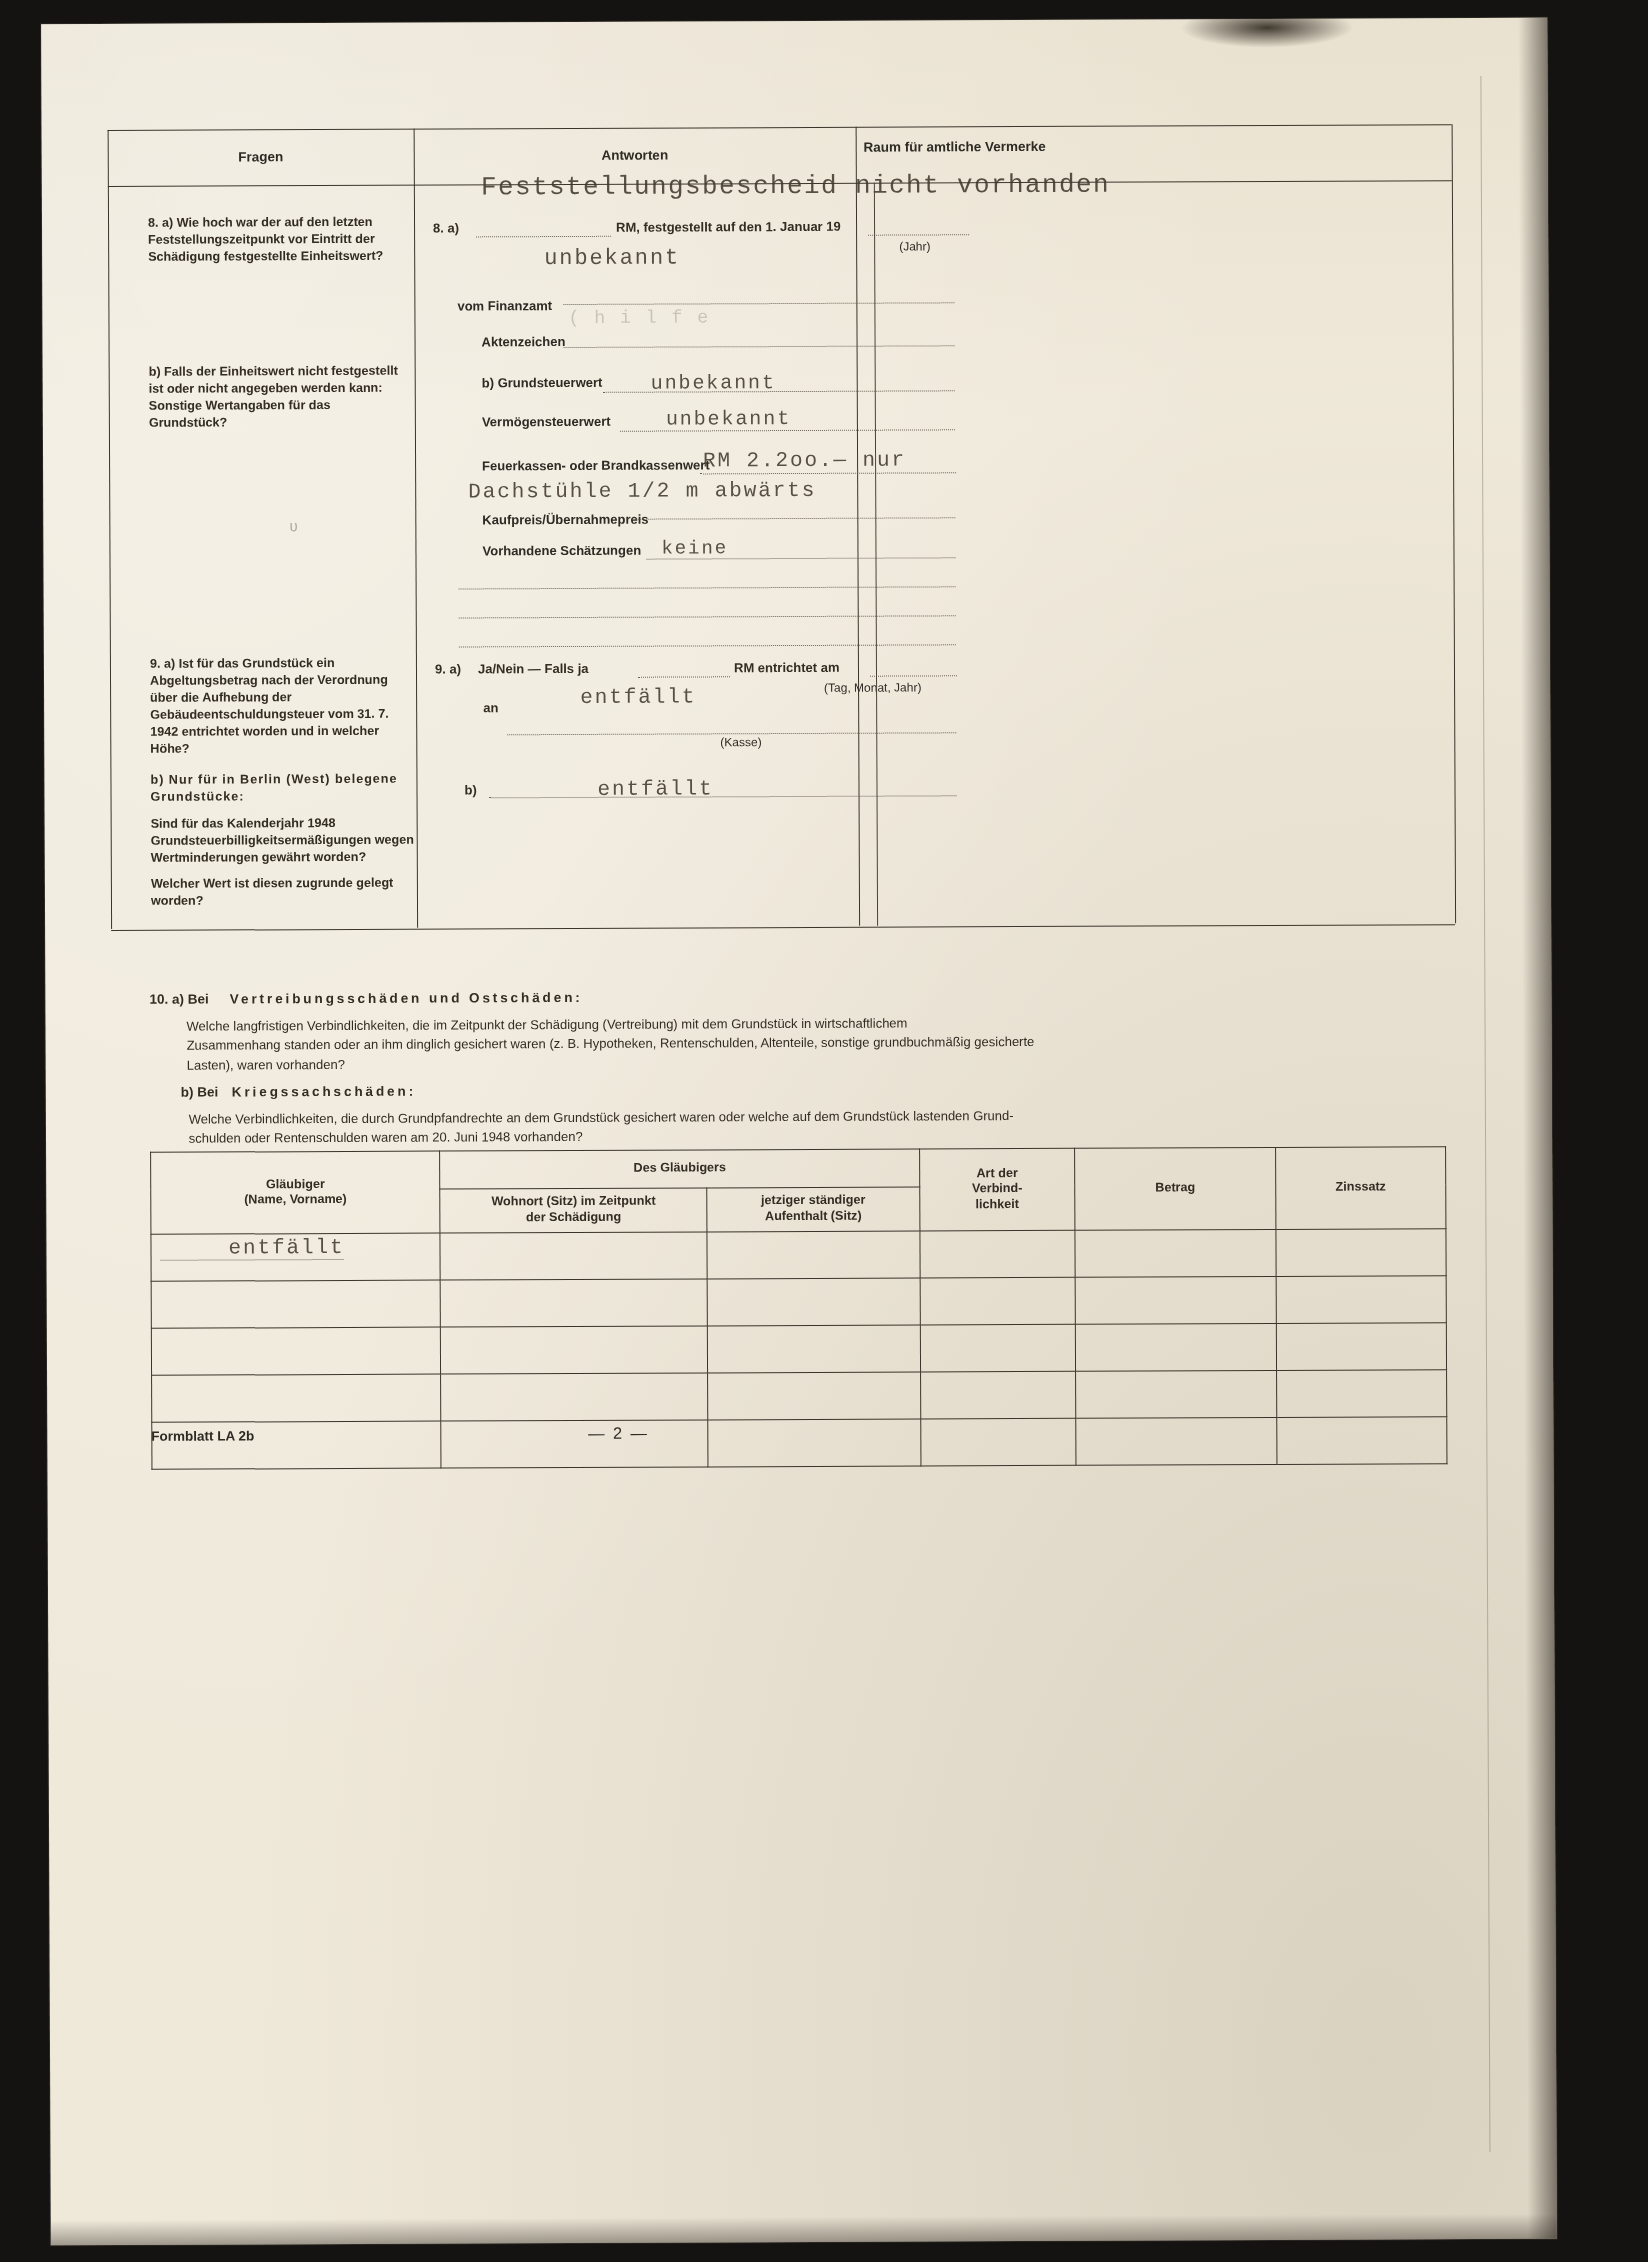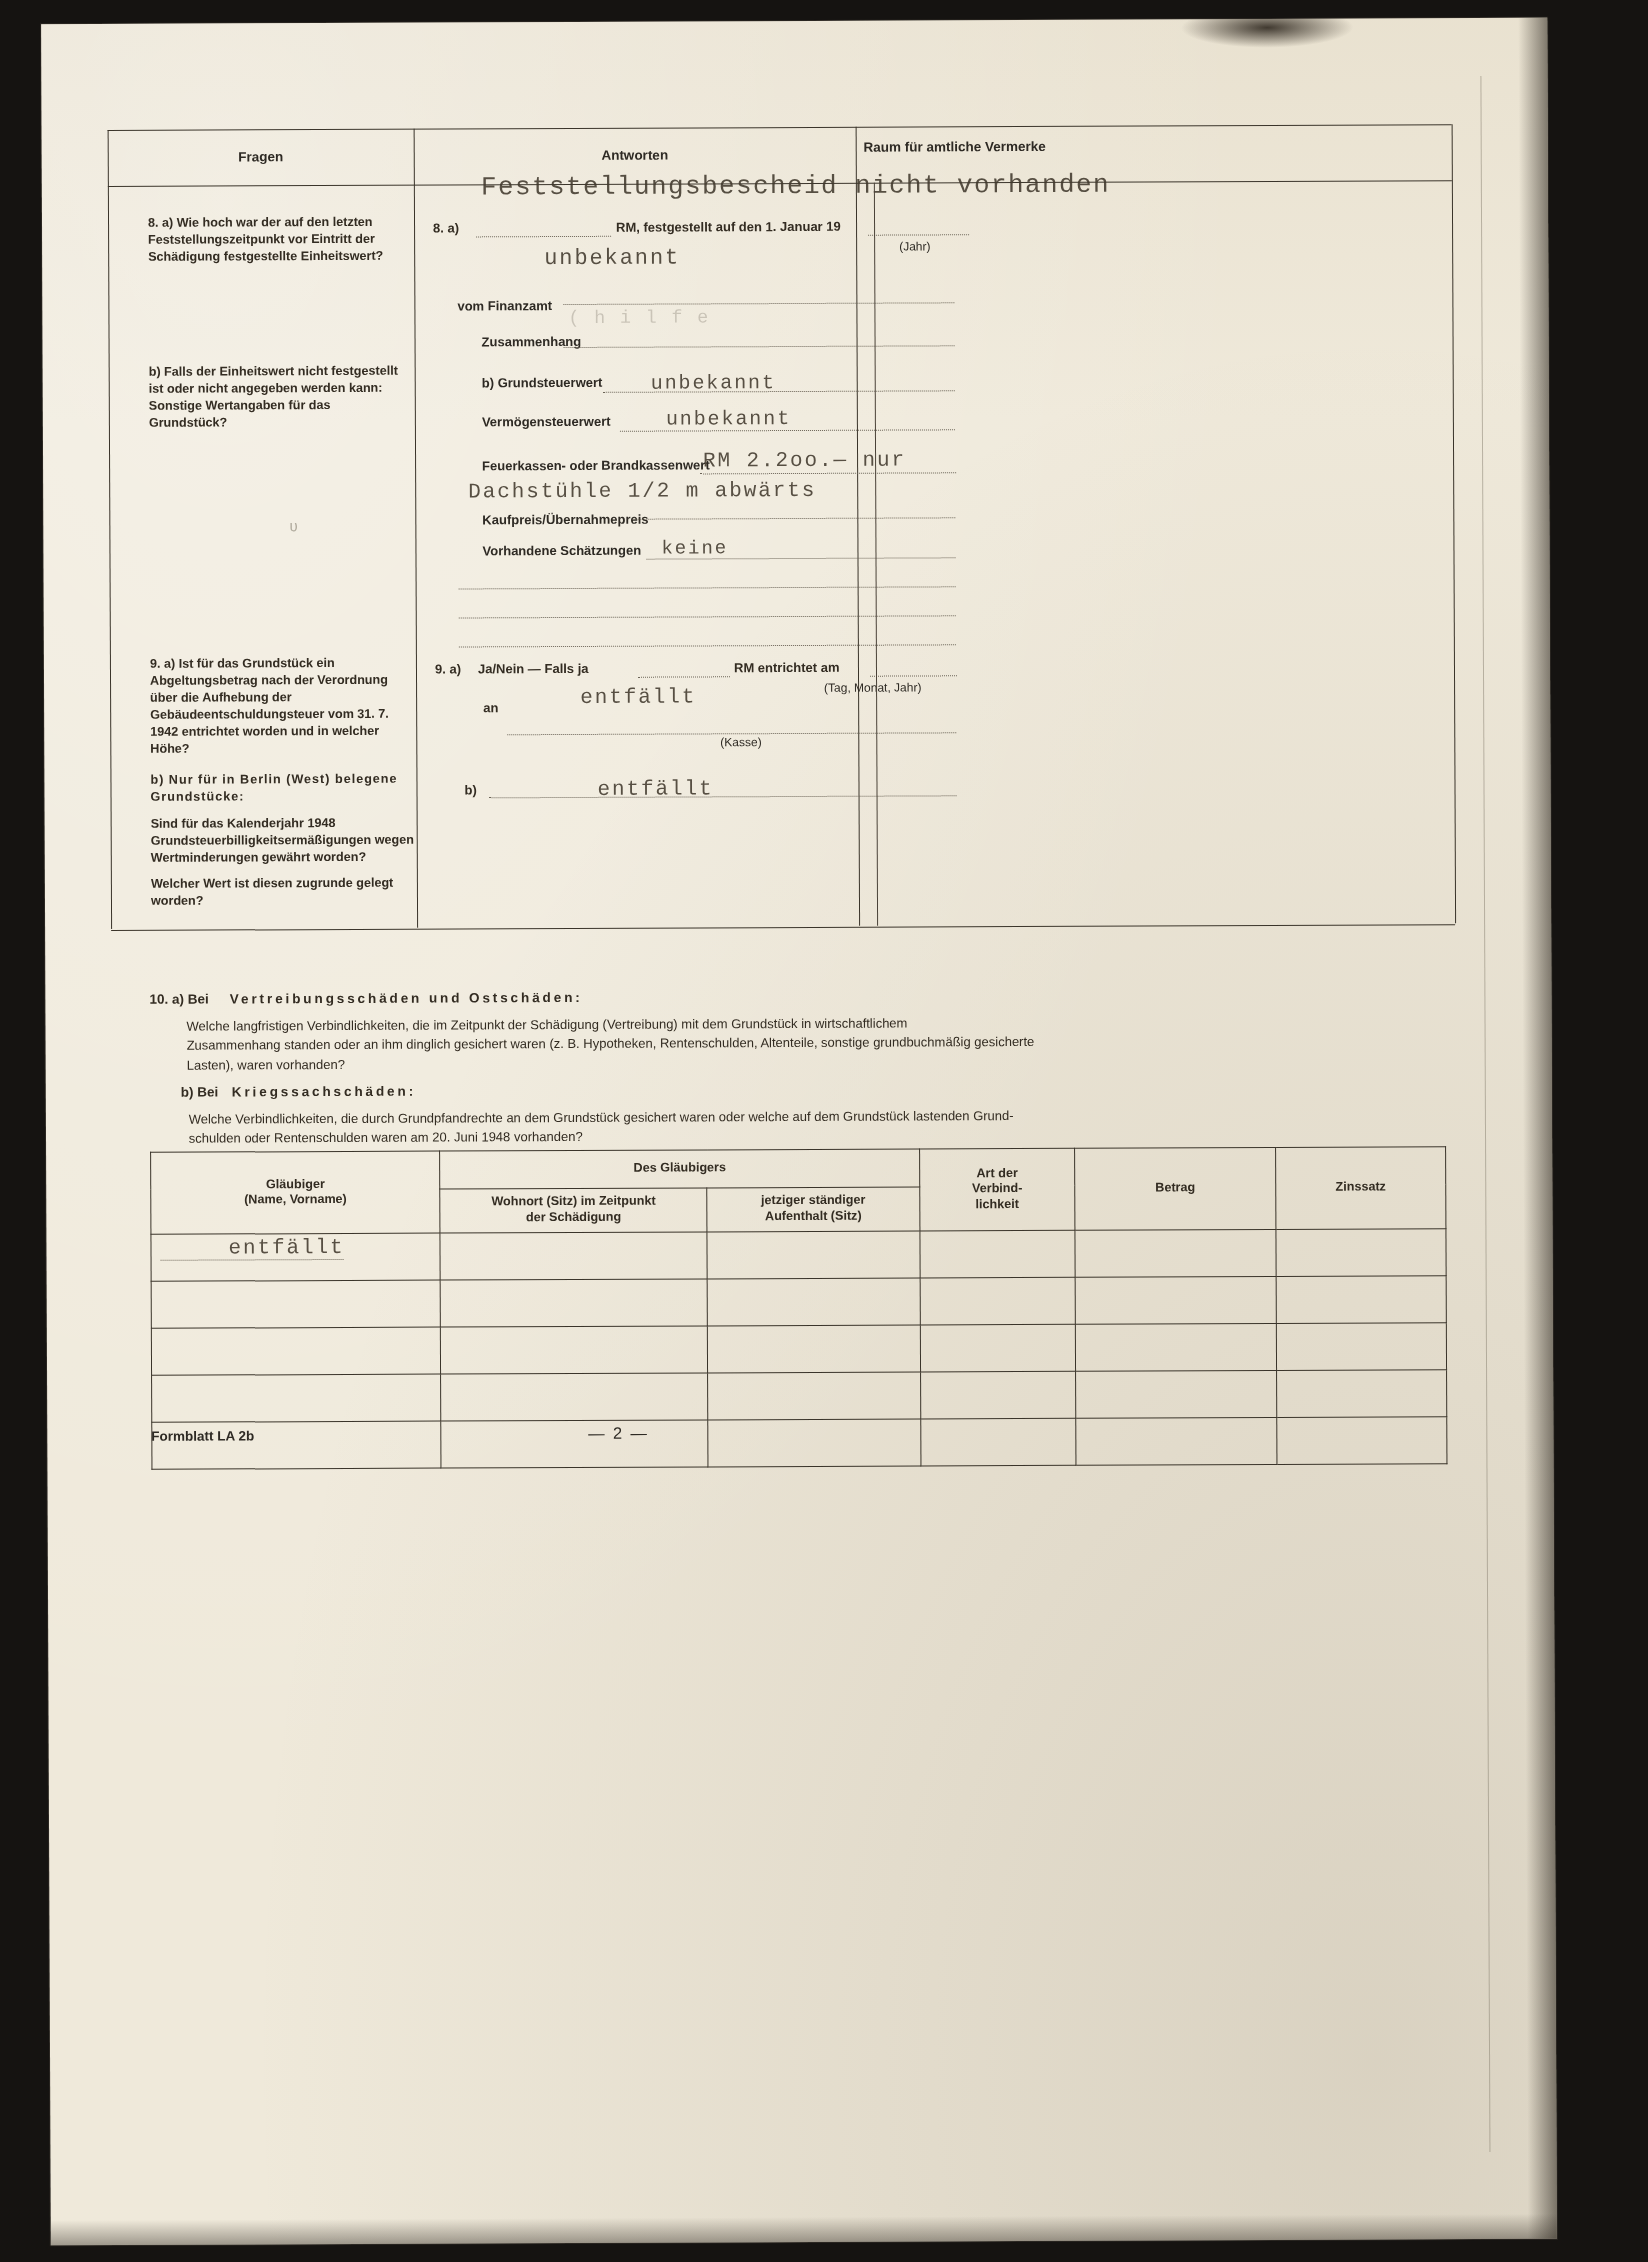--- a/index.html
+++ b/index.html
@@ -100,21 +100,21 @@
   <div class="t tiny" style="left:857px;top:219px;">(Jahr)</div>
 
   <div class="type" style="left:439px;top:150px;font-size:26px;letter-spacing:1.4px;">Feststellungsbescheid nicht vorhanden</div>
   <div class="type" style="left:502px;top:224px;font-size:22px;">unbekannt</div>
 
   <div class="type" style="left:526px;top:270px;font-size:18.3px;opacity:.22;margin-top:16px;">( h i l f e</div>
 
   <div class="t sm" style="left:415px;top:268px;font-weight:bold;margin-top:8px;">vom Finanzamt</div>
   <div class="dot" style="left:521px;top:282px;width:391px;"></div>
 
-  <div class="t sm" style="left:439px;top:312px;font-weight:bold;">Zusammenhang</div>
+  <div class="t sm" style="left:439px;top:312px;font-weight:bold;">Aktenzeichen</div>
   <div class="dot" style="left:521px;top:325px;width:391px;"></div>
 
   <div class="t sm" style="left:439px;top:353px;font-weight:bold;">b) Grundsteuerwert</div>
   <div class="dot" style="left:560px;top:370px;width:352px;"></div>
   <div class="type" style="left:608px;top:350px;font-size:20px;">unbekannt</div>
 
   <div class="t sm" style="left:439px;top:392px;font-weight:bold;">Vermögensteuerwert</div>
   <div class="dot" style="left:577px;top:409px;width:335px;"></div>
   <div class="type" style="left:623px;top:386px;font-size:20px;">unbekannt</div>
 

